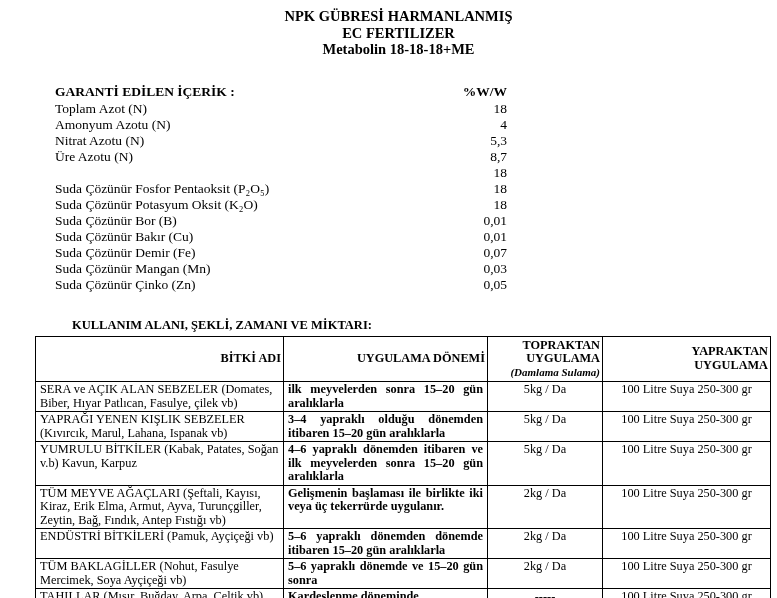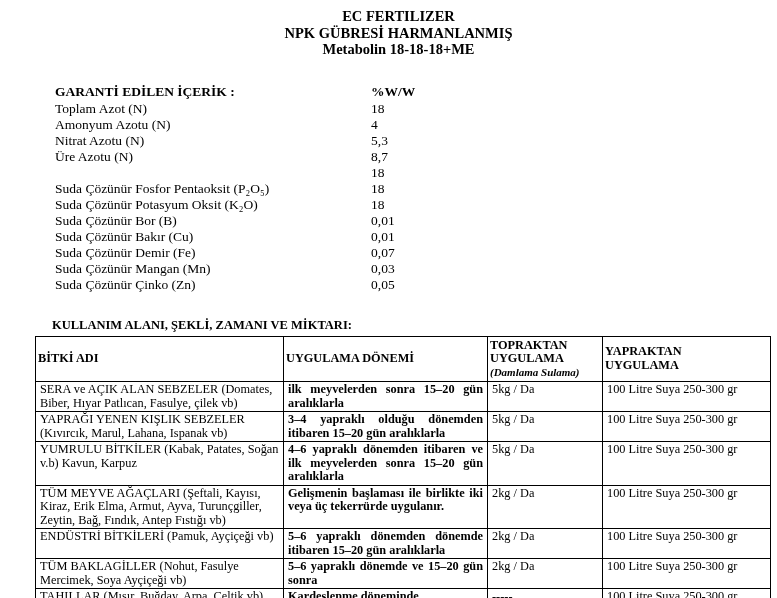--- a/index.html
+++ b/index.html
@@ -24,63 +24,63 @@
 
   
   .gc-section {
     margin: 26px 0 0 55px;
     width: 470px;
     font-size: 13.5px;
   }
   .gc-head-row { position: relative; height: 17px; font-weight: bold; white-space: nowrap; }
   .gc-row { position: relative; height: 16px; white-space: nowrap; }
   .gc-val {
-    position: absolute; left: 316px; top: 0;
-    width: 120px; text-align: left;
+    position: absolute; left: 332px; top: 0;
+    width: 120px; text-align: right;
   }
 
   
   .usage-heading {
-    margin: 25px 0 3px 52px;
+    margin: 25px 0 3px 72px;
     font-weight: bold;
     font-size: 12.5px;
   }
   table.usage-table {
     border-collapse: collapse;
     table-layout: fixed;
     margin-left: 35px;
     width: 735px;
     font-size: 12.3px;
     line-height: 13.5px;
   }
   .usage-table th, .usage-table td {
     border: 1px solid #000;
     padding: 1px 4px;
     vertical-align: top;
     overflow: hidden;
   }
   .usage-table th {
-    text-align: left;
+    text-align: right;
     vertical-align: middle;
     font-weight: bold;
     padding: 2px;
   }
   .th-title { display: block; white-space: pre-line; }
   .th-sub { display: block; font-size: 11px; font-weight: bold; font-style: italic; }
   td.c-period { text-align: justify; font-weight: bold; }
-  td.c-soil, td.c-foliar { }
+  td.c-soil, td.c-foliar { text-align: center; }
 </style>
 </head>
 <body>
 
 <div class="page">
 
   <div class="title-block">
+    <div>NPK GÜBRESİ HARMANLANMIŞ</div>
     <div>EC FERTILIZER</div>
-    <div>NPK GÜBRESİ HARMANLANMIŞ</div>
     <div>Metabolin 18-18-18+ME</div>
   </div>
 
   <div class="gc-section">
     <div class="gc-head-row">
       <span>GARANTİ EDİLEN İÇERİK :</span>
       <span class="gc-val">%W/W</span>
     </div>
     <div class="gc-row">
       <span>Toplam Azot (N)</span>

